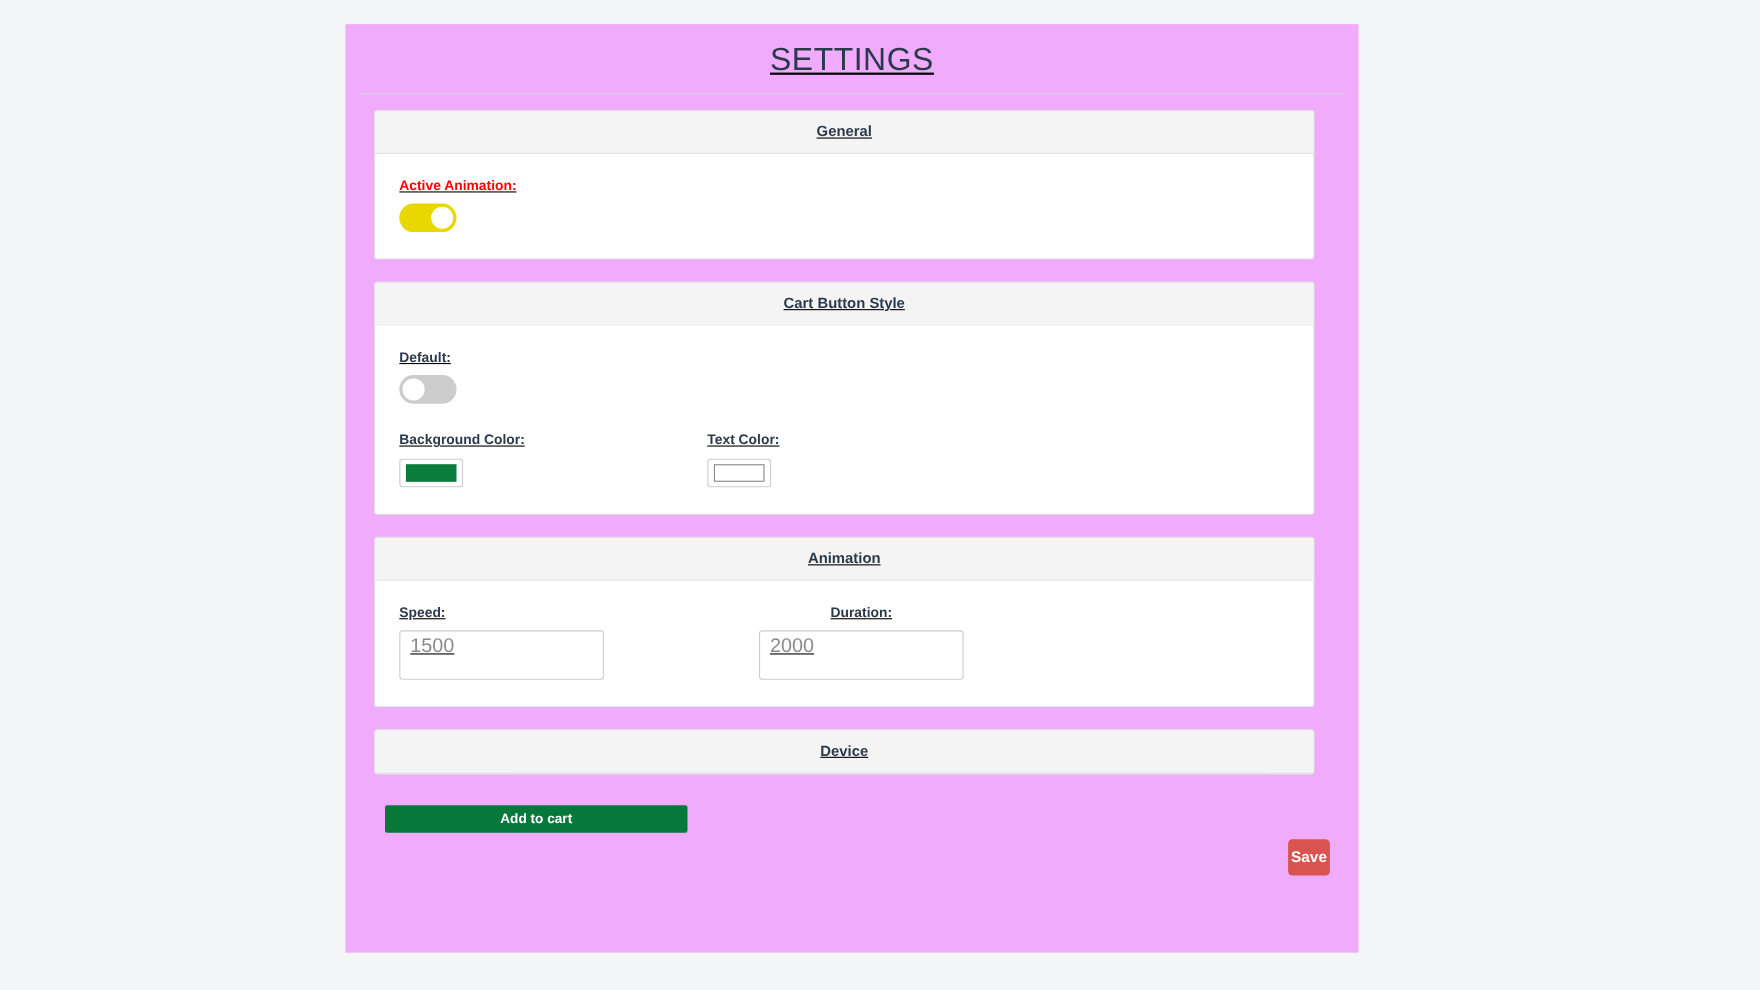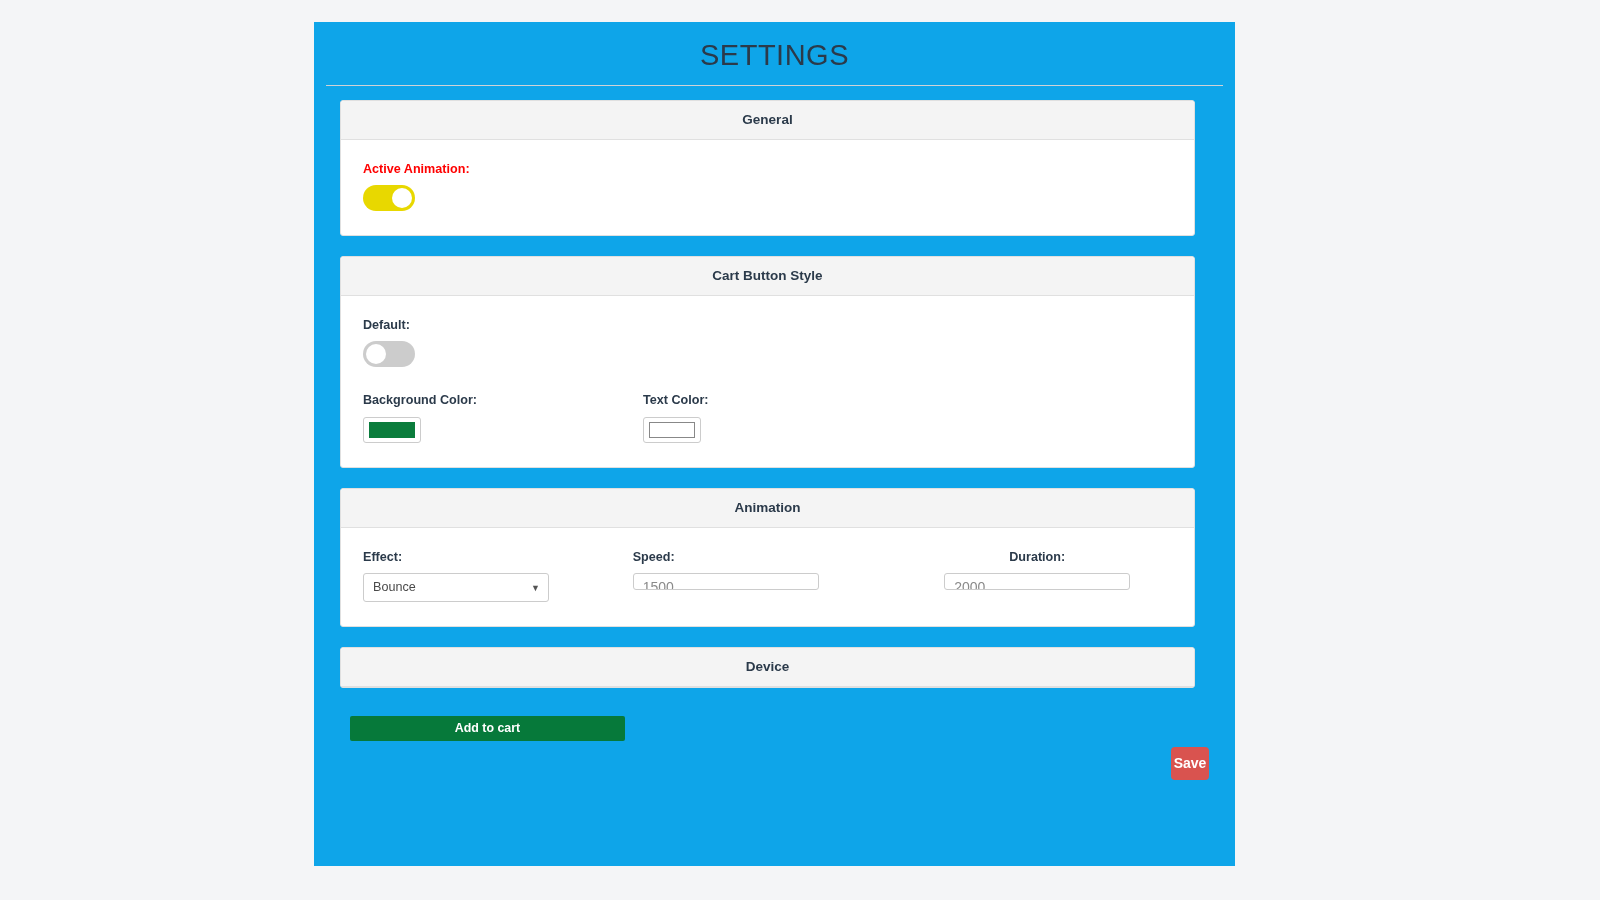--- a/index.html
+++ b/index.html
@@ -12,21 +12,22 @@
   }
   .page-wrap {
     position: relative;
     width: 1600px; height: 900px;
     overflow: hidden;
   }
   .container {
     position: absolute;
     left: 314px; top: 22px;
     width: 921px; height: 844px;
-    background: #0ea5e9;
+    background: #f0abfc;
+    text-decoration: underline;
   }
   .page-title {
     text-align: center;
     font-size: 29px;
     font-weight: 400;
     color: #2b3a4a;
     letter-spacing: 0.5px;
     margin: 0;
     padding: 16px 0 12px 0;
     line-height: 1.2;
@@ -127,25 +128,25 @@
     overflow: hidden;
   }
   .select-caret {
     position: absolute;
     right: 8px; top: 0;
     font-size: 9px;
     color: #555;
     line-height: 28px;
   }
   .text-input {
-    width: 186px; height: 17px;
+    width: 186px; height: 45px;
     border: 1px solid #cccccc;
     border-radius: 3px;
     background: #ffffff;
-    font-size: 14px;
+    font-size: 18px;
     color: #8a8a8a;
     padding: 0 9px;
     line-height: 27px;
     font-family: "Liberation Sans", sans-serif;
     white-space: nowrap;
     overflow: hidden;
   }
   
   .actions {
     margin: 0 26px;
@@ -238,27 +239,20 @@
             </span>
           </div>
         </div>
       </div>
     </div>
 
     <div class="panel">
       <div class="panel-heading">Animation</div>
       <div class="panel-body">
         <div class="fields-row">
-          <div class="field col-a">
-            <span class="field-label">Effect:</span>
-            <span class="select-box">
-              <span>Bounce</span>
-              <span class="select-caret">▼</span>
-            </span>
-          </div>
           <div class="field col-b">
             <span class="field-label">Speed:</span>
             <span class="text-input">1500</span>
           </div>
           <div class="field col-c">
             <span class="field-label">Duration:</span>
             <span class="text-input">2000</span>
           </div>
         </div>
       </div>

